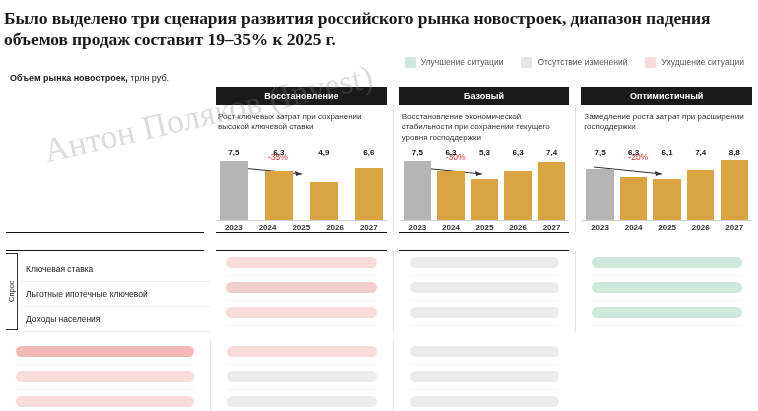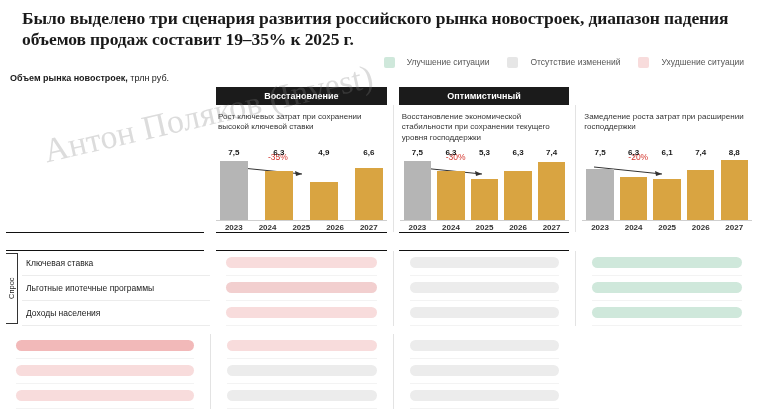--- a/index.html
+++ b/index.html
@@ -25,33 +25,33 @@
     transform: rotate(-13deg);
     white-space: nowrap;
     pointer-events: none;
     z-index: 5;
   }
   .title {
     font-family: "Liberation Serif", serif;
     font-weight: bold;
     font-size: 17.5px;
     line-height: 1.22;
-    padding: 8px 10px 0 22px;
+    padding: 8px 10px 0 4px;
     letter-spacing: -0.1px;
   }
   .legend {
     display: flex;
     justify-content: flex-end;
     align-items: center;
     gap: 18px;
     padding: 6px 14px 4px 0;
     font-size: 8.5px;
     color: #555;
   }
-  .legend-item { display: flex; align-items: center; gap: 12px; }
+  .legend-item { display: flex; align-items: center; gap: 5px; }
   .legend-swatch { width: 11px; height: 11px; border-radius: 2px; display: inline-block; }
 
   .subtitle {
     font-size: 9px;
     padding: 1px 12px 4px 10px;
   }
   .subtitle b { font-size: 9px; }
 
   .grid {
     position: relative;
@@ -156,21 +156,21 @@
     align-items: center;
     justify-content: center;
     border-left: 1px solid #333;
     border-top: 1px solid #333;
     border-bottom: 1px solid #333;
     margin: 2px 4px 2px 6px;
     padding: 0 1px;
     width: 12px;
     box-sizing: border-box;
   }
-  .group-rows { flex: 1; }
+  .group-rows { flex: 1; margin-top: 6px; }
   .rowlabel {
     height: 24px;
     display: flex;
     align-items: center;
     font-size: 8.5px;
     color: #1a1a1a;
     border-bottom: 1px solid #ececec;
     padding-left: 4px;
   }
   .pill-col { padding: 0 16px; }
@@ -210,20 +210,21 @@
   </div>
 </div>
 
 <div class="subtitle">
   <b>Объем рынка новостроек,</b><span> трлн руб.</span>
 </div>
 
 <div class="grid" style="border-top:none">
   <div class="head-spacer"></div>
   <div class="col-head">Восстановление</div>
+  <div class="col-head">Базовый</div>
   <div class="col-head">Оптимистичный</div>
 </div>
 
 <div class="grid" style="border-top:none">
   <div></div>
   <div class="scen-desc">Рост ключевых затрат при сохранении высокой ключевой ставки</div>
   <div class="scen-desc divider-col">Восстановление экономической стабильности при сохранении текущего уровня господдержки</div>
   <div class="scen-desc divider-col">Замедление роста затрат при расширении господдержки</div>
 </div>
 
@@ -342,21 +343,21 @@
   <div class="head-rule"></div>
   <div class="head-rule"></div>
   <div class="head-rule"></div>
 </div>
 
 <div class="grid" style="border-top:none">
   <div class="group">
     <div class="group-label">Спрос</div>
     <div class="group-rows">
       <div class="rowlabel">Ключевая ставка</div>
-      <div class="rowlabel">Льготные ипотечные программы</div>
+      <div class="rowlabel">Льготные ипотечные ключевой</div>
       <div class="rowlabel">Доходы населения</div>
     </div>
   </div>
   <div class="pill-col">
     <div class="pill-row">
         <span class="pill" style="background:#f8dcdc"></span>
       </div>
     <div class="pill-row">
         <span class="pill" style="background:#f2cfcf"></span>
       </div>

